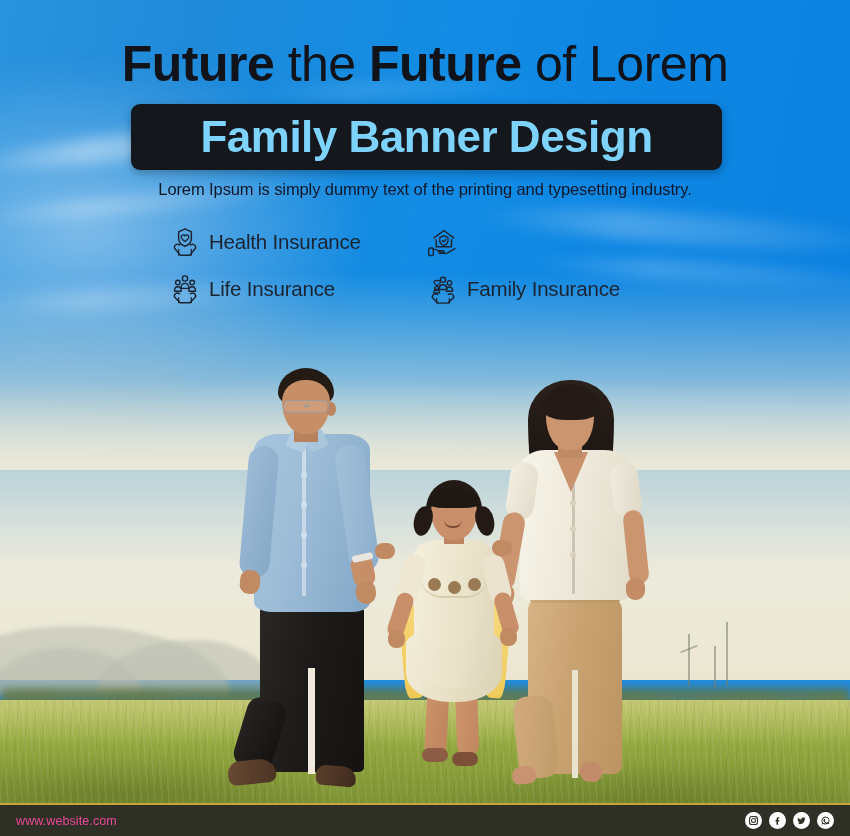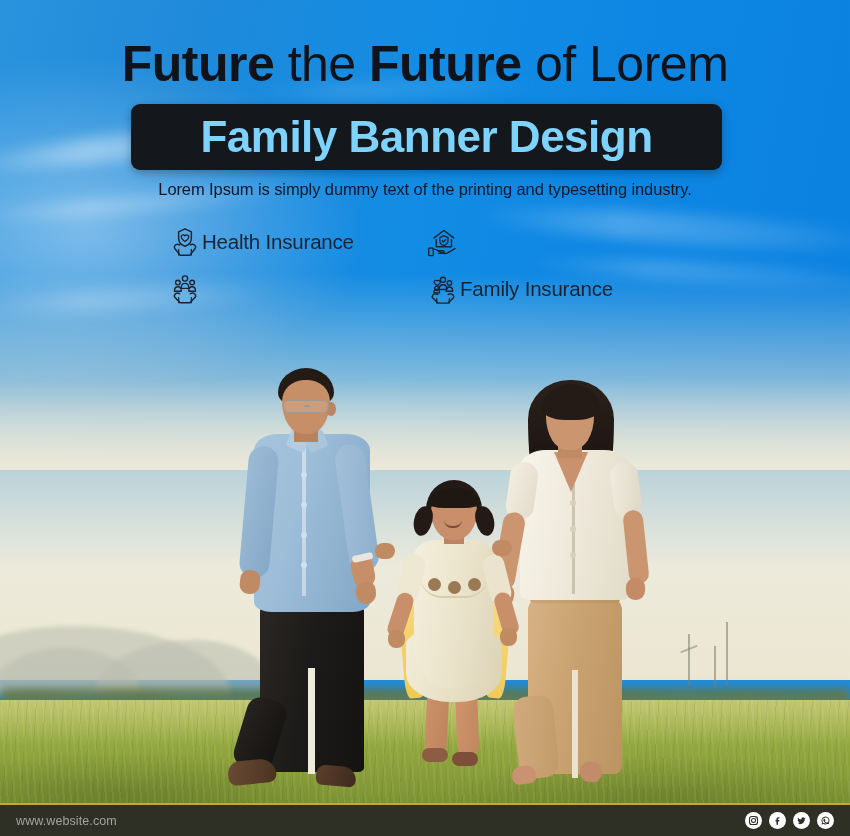--- a/index.html
+++ b/index.html
@@ -307,37 +307,37 @@
 
   
   .features{
     position:absolute; left:168px; top:218px;
     width:530px;
     display:grid;
     grid-template-columns:258px 272px;
     grid-auto-rows:47px;
     align-items:center;
   }
-  .feature{ display:flex; align-items:center; gap:0; }
+  .feature{ display:flex; align-items:center; gap:7px; }
   .feature-icon{ width:34px; height:34px; flex:0 0 34px; display:block; }
   .feature-label{
     font-size:20.5px; font-weight:400; color:#1b2331;
     letter-spacing:-0.2px; white-space:nowrap;
   }
 
   
   .footer{
     position:absolute; left:0; right:0; bottom:0; height:33px;
     background:#2e2f25;
     border-top:2px solid #c8a53a;
     display:flex; align-items:center; justify-content:space-between;
     padding:0 16px;
   }
   .footer-url{
-    color:#a3a3a3; font-size:12.5px; letter-spacing:.1px;
+    color:#ec4899; font-size:12.5px; letter-spacing:.1px;
   }
   .socials{ display:flex; align-items:center; gap:7px; }
   .social{
     width:17px; height:17px; border-radius:50%;
     background:#ffffff;
     display:flex; align-items:center; justify-content:center;
     flex:0 0 17px;
   }
   .social svg{ display:block; }
 </style>
@@ -495,20 +495,21 @@
       <svg class="feature-icon" viewBox="0 0 40 40" fill="none">
         <circle cx="20" cy="7.6" r="3.1" stroke="#1b2331" stroke-width="1.6"></circle>
         <path d="M15.4 19.2 C15.4 15.6 17.4 13.4 20 13.4 C22.6 13.4 24.6 15.6 24.6 19.2 Z" stroke="#1b2331" stroke-width="1.6" stroke-linejoin="round"></path>
         <circle cx="11.6" cy="12.4" r="2.7" stroke="#1b2331" stroke-width="1.6"></circle>
         <path d="M7.6 22.6 C7.6 19.3 9.4 17.4 11.6 17.4 C13.8 17.4 15.6 19.3 15.6 22.6 Z" stroke="#1b2331" stroke-width="1.6" stroke-linejoin="round"></path>
         <circle cx="28.4" cy="12.4" r="2.7" stroke="#1b2331" stroke-width="1.6"></circle>
         <path d="M24.4 22.6 C24.4 19.3 26.2 17.4 28.4 17.4 C30.6 17.4 32.4 19.3 32.4 22.6 Z" stroke="#1b2331" stroke-width="1.6" stroke-linejoin="round"></path>
         <path d="M13.8 25.6 C11.4 24.1 9.2 24.9 8.2 26.1 C7.3 27.2 7.2 28.7 8 29.8 L14.2 36.2 H25.8 L32 29.8 C32.8 28.7 32.7 27.2 31.8 26.1 C30.8 24.9 28.6 24.1 26.2 25.6" stroke="#1b2331" stroke-width="1.7" stroke-linecap="round" stroke-linejoin="round"></path>
         <path d="M12.6 30.2 L12.6 36.2 M27.4 30.2 L27.4 36.2" stroke="#1b2331" stroke-width="1.4" stroke-linecap="round"></path>
       </svg>
+      <span class="feature-label">Life Insurance</span>
     </div>
 
     <div class="feature">
       <svg class="feature-icon" viewBox="0 0 40 40" fill="none">
         <path d="M13.2 10.4 C12.1 9.4 10.6 9.6 9.9 10.6 C9.2 11.6 9.5 12.9 10.4 13.7 L13.2 16.2 L16 13.7 C16.9 12.9 17.2 11.6 16.5 10.6 C15.8 9.6 14.3 9.4 13.2 10.4 Z" stroke="#1b2331" stroke-width="1.5" stroke-linejoin="round"></path>
         <circle cx="20" cy="9.2" r="3" stroke="#1b2331" stroke-width="1.6"></circle>
         <path d="M15.5 20.6 C15.5 17.1 17.5 15 20 15 C22.5 15 24.5 17.1 24.5 20.6 Z" stroke="#1b2331" stroke-width="1.6" stroke-linejoin="round"></path>
         <circle cx="27.6" cy="12.8" r="2.6" stroke="#1b2331" stroke-width="1.6"></circle>
         <path d="M23.8 22.6 C23.8 19.4 25.5 17.6 27.6 17.6 C29.7 17.6 31.4 19.4 31.4 22.6 Z" stroke="#1b2331" stroke-width="1.6" stroke-linejoin="round"></path>
         <circle cx="12.6" cy="19.4" r="2.4" stroke="#1b2331" stroke-width="1.5"></circle>

